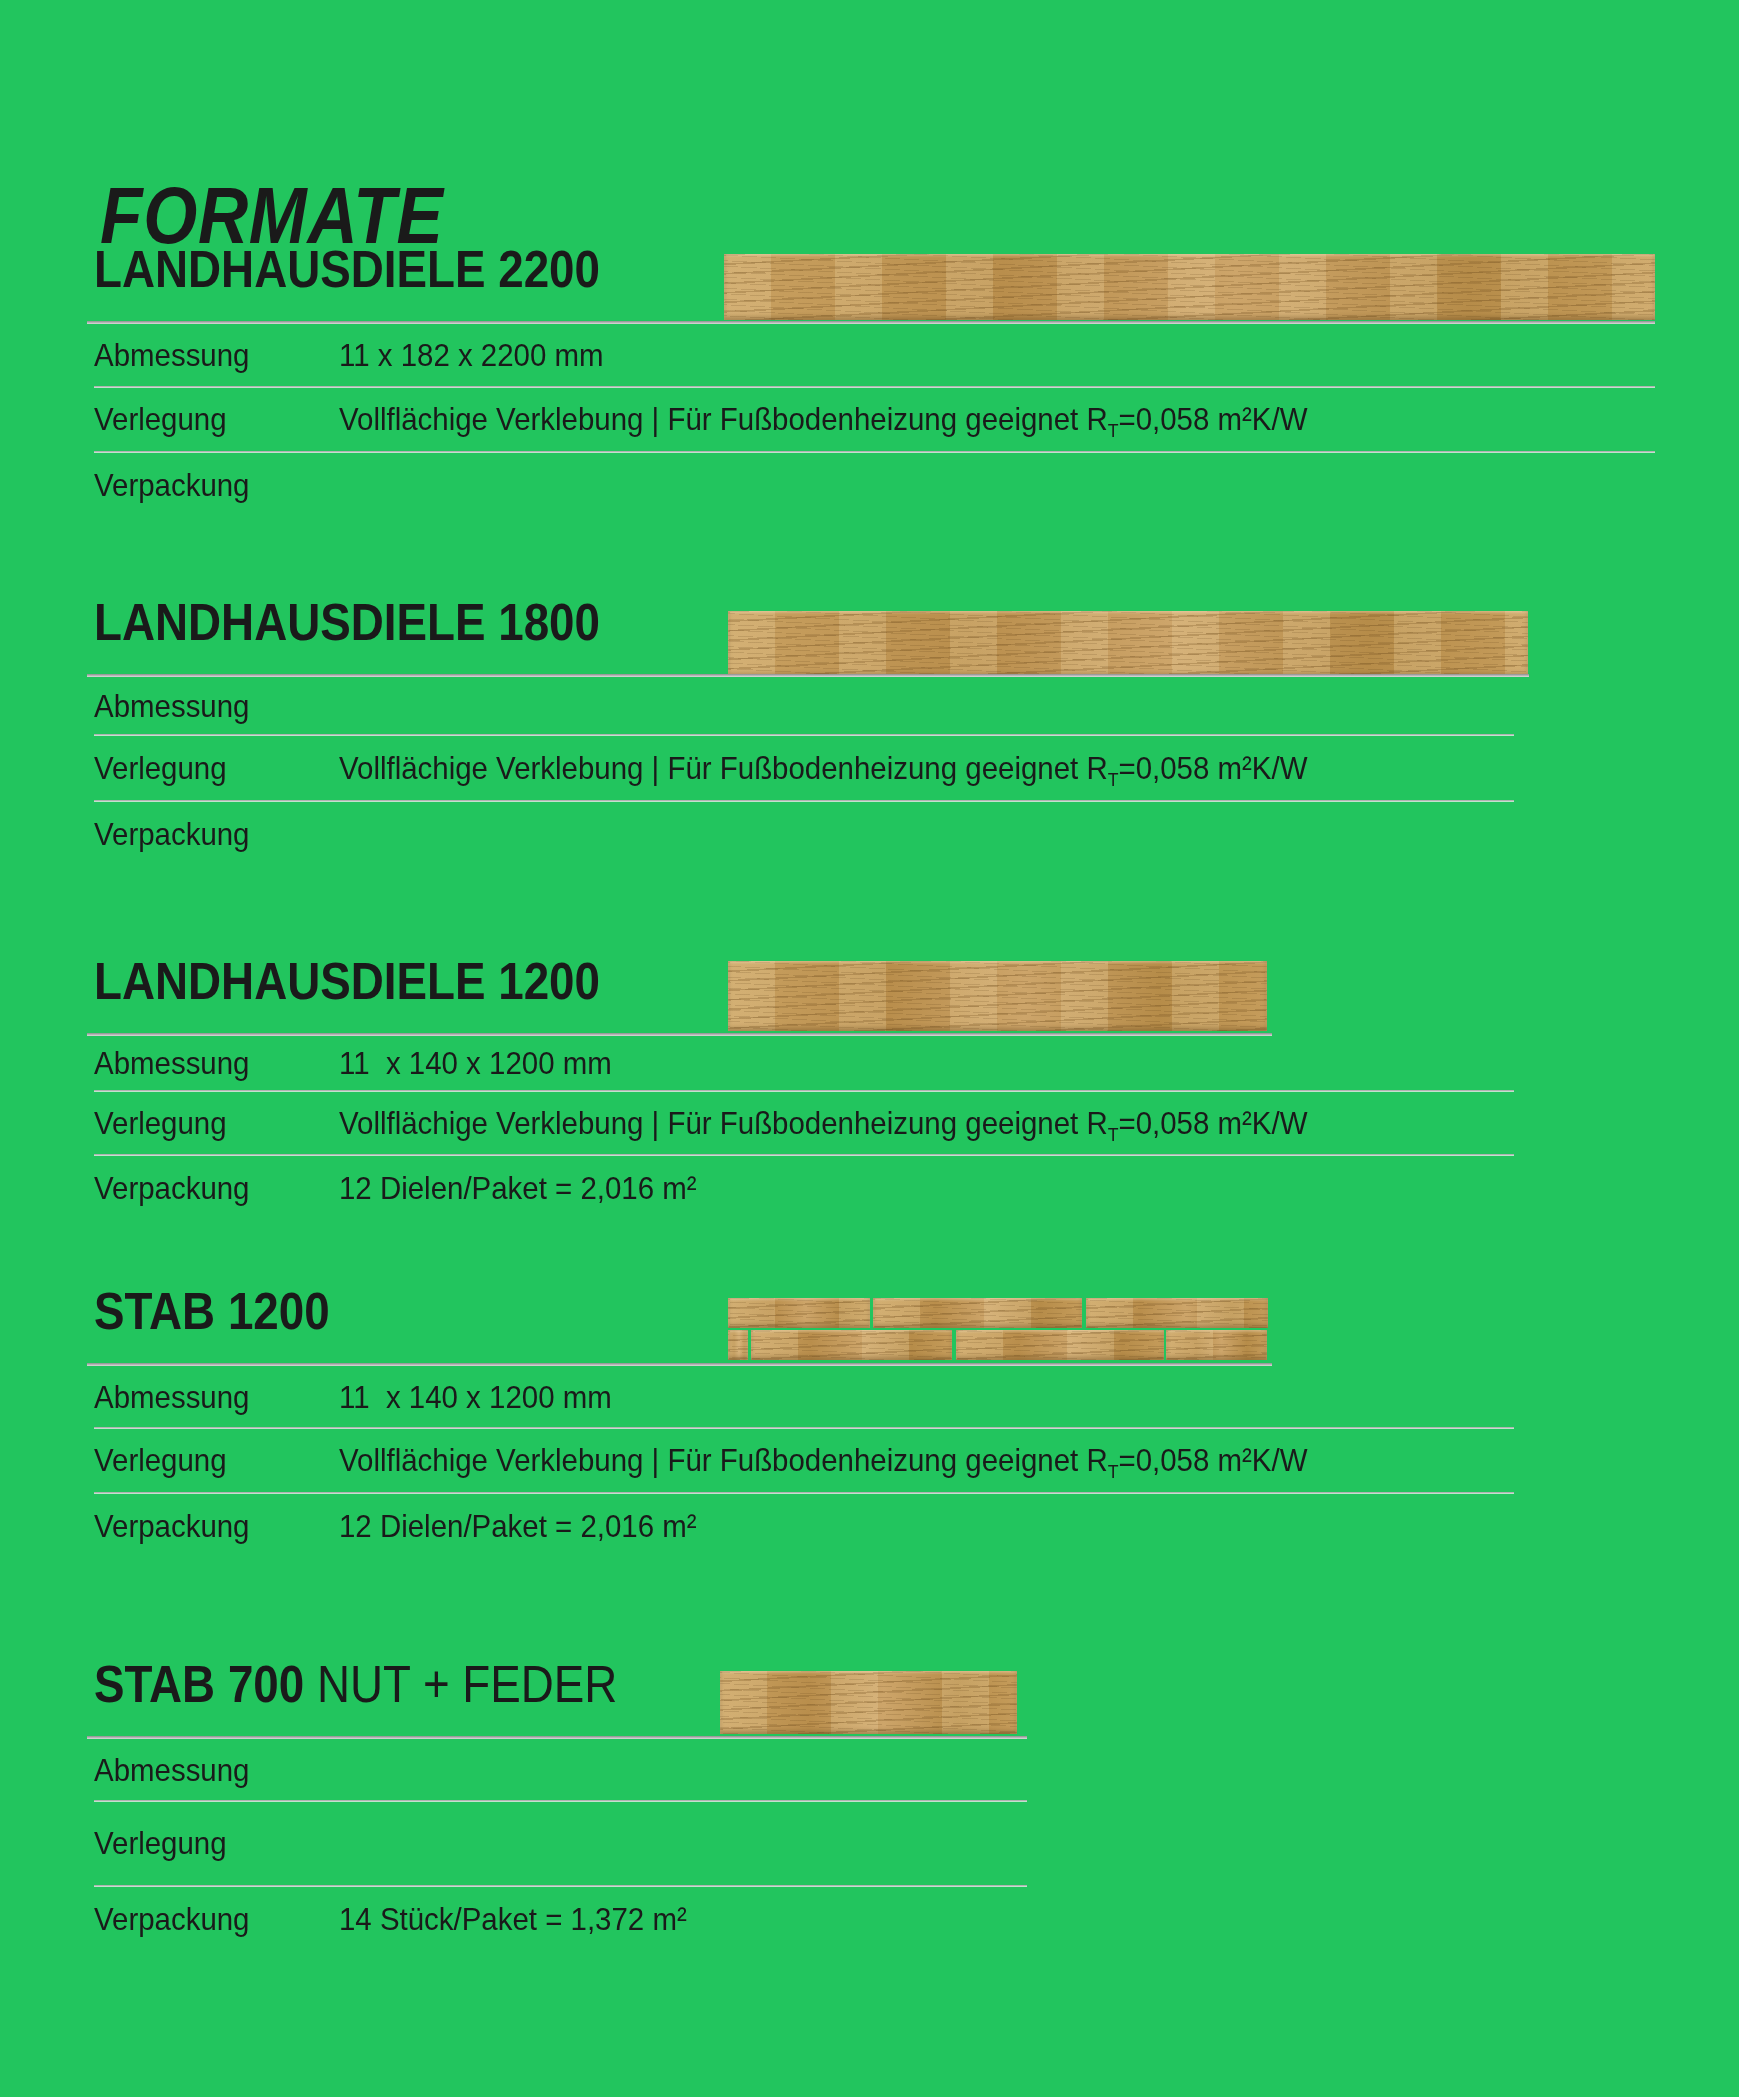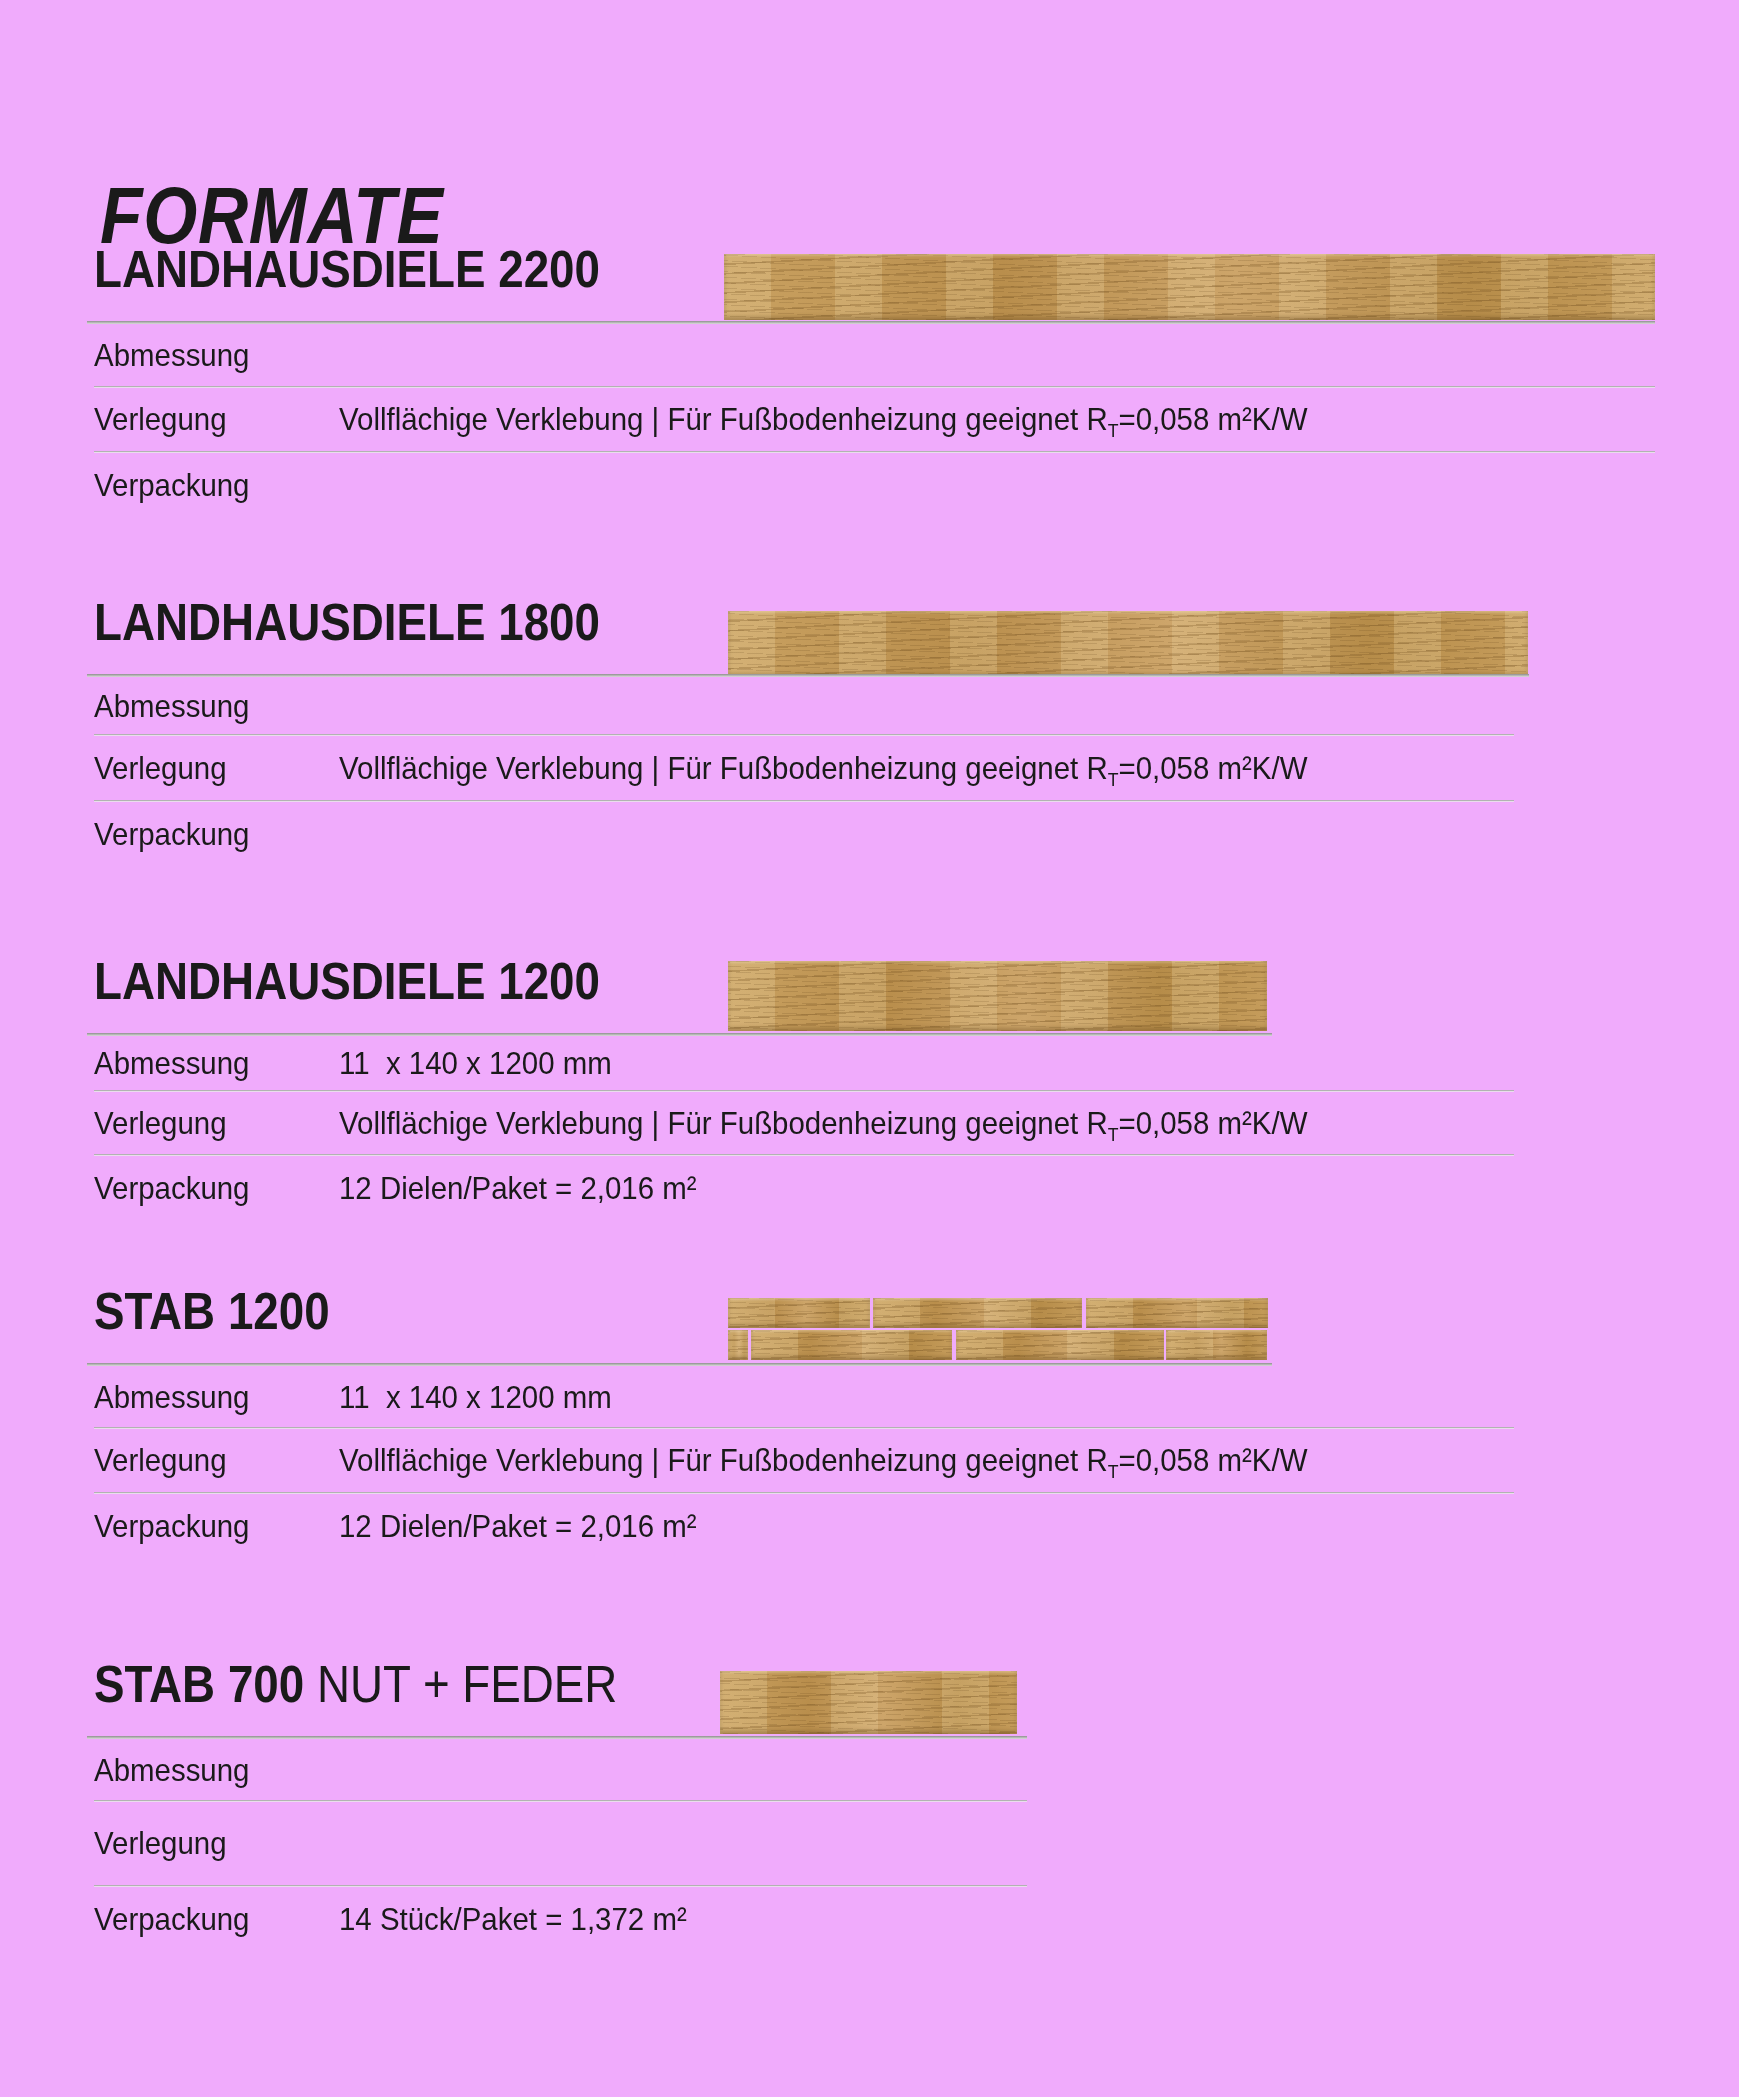--- a/index.html
+++ b/index.html
@@ -1,19 +1,19 @@
 <!DOCTYPE html>
 <html style="font-size:12.6px"><head>
 <meta charset="utf-8">
 <style>
   html,body{margin:0;padding:0;background:#ffffff;}
   .page{
     position:relative;
     width:1740px;height:2097px;
-    background:#f0abfc;
+    background:#22c55e;
     font-family:"Liberation Sans","DejaVu Sans",sans-serif;
     color:#1a1a1a;
     overflow:hidden;
   }
   
   .doc-title{
     position:absolute;left:100px;top:119px;
     font-size:79px;line-height:87px;font-weight:700;font-style:italic;
     transform:scaleX(.88);transform-origin:0 0;
     white-space:pre;letter-spacing:0.8px;
@@ -96,20 +96,21 @@
 
   <h1 class="doc-title">FORMATE</h1>
 
   <section class="s1">
     <div class="sec-title"><span>LANDHAUSDIELE 2200</span><span class="light"></span></div>
     <div class="plank wood"></div>
     <div class="underline"></div>
     <div class="rows">
       <div class="row h1 divided">
         <div class="lbl txt"><span>Abmessung</span></div>
+        <div class="val txt"><span class="wrap">11 x 182 x 2200 mm</span></div>
       </div>
       <div class="row h2 divided">
         <div class="lbl txt"><span>Verlegung</span></div>
         <div class="val txt"><span class="wrap"><span>Vollflächige Verklebung | Für Fußbodenheizung geeignet R</span><sub class="rt">T</sub><span>=0,058 m²K/W</span></span></div>
       </div>
       <div class="row h3">
         <div class="lbl txt"><span>Verpackung</span></div>
       </div>
     </div>
   </section>

